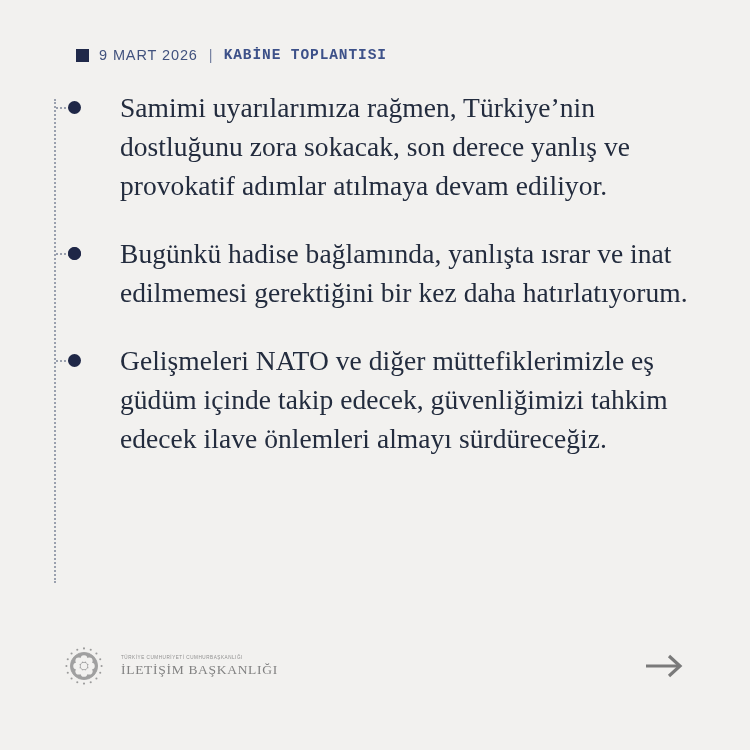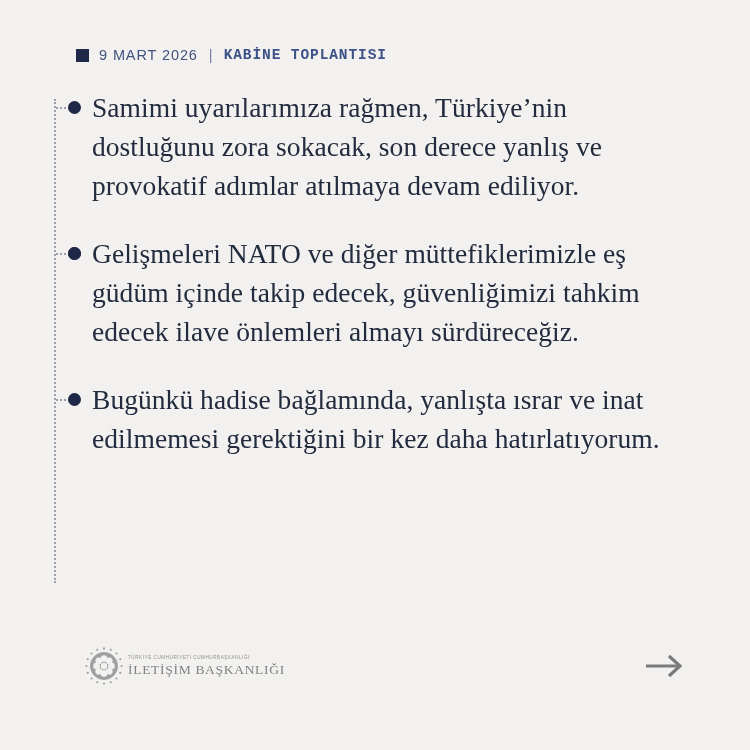--- a/index.html
+++ b/index.html
@@ -75,21 +75,21 @@
     position: absolute;
     left: 54px;
     top: 11px;
     width: 0;
     height: 484px;
     border-left: 2px dotted #9aa0ae;
   }
 
   .item {
     position: relative;
-    padding-left: 92px;
+    padding-left: 120px;
     padding-right: 60px;
     margin-bottom: 29px;
   }
   .item:last-child { margin-bottom: 0; }
 
   
   .connector {
     position: absolute;
     left: 56px;
     top: 19px;
@@ -118,25 +118,25 @@
   
   .footer {
     position: absolute;
     left: 0;
     bottom: 0;
     width: 750px;
     height: 120px;
   }
   .brand {
     position: absolute;
-    left: 84px;
+    left: 64px;
     top: 16px;
     display: flex;
     align-items: center;
-    gap: 4px;
+    gap: 17px;
     justify-content: flex-end;
   }
   .emblem { display: block; flex: 0 0 auto; }
   .brand-text {
     display: flex;
     flex-direction: column;
     justify-content: center;
     line-height: 1;
   }
   .brand-top {
@@ -186,27 +186,27 @@
     </div>
 
     <div class="item">
       <span class="connector"></span>
       <span class="dot"></span>
     </div>
 
     <div class="item">
       <span class="connector"></span>
       <span class="dot"></span>
+      <p class="item-text">Bugünkü hadise bağlamında, yanlışta ısrar ve inat edilmemesi gerektiğini bir kez daha hatırlatıyorum.</p>
+    </div>
+
+    <div class="item">
+      <span class="connector"></span>
+      <span class="dot"></span>
       <p class="item-text">Gelişmeleri NATO ve diğer müttefiklerimizle eş güdüm içinde takip edecek, güvenliğimizi tahkim edecek ilave önlemleri almayı sürdüreceğiz.</p>
-    </div>
-
-    <div class="item">
-      <span class="connector"></span>
-      <span class="dot"></span>
-      <p class="item-text">Bugünkü hadise bağlamında, yanlışta ısrar ve inat edilmemesi gerektiğini bir kez daha hatırlatıyorum.</p>
     </div>
   </div>
 
   <div class="footer">
 
     <div class="brand">
       <svg class="emblem" width="40" height="40" viewBox="0 0 100 100">
         <g fill="#9b9b9b">
 
           <g>

